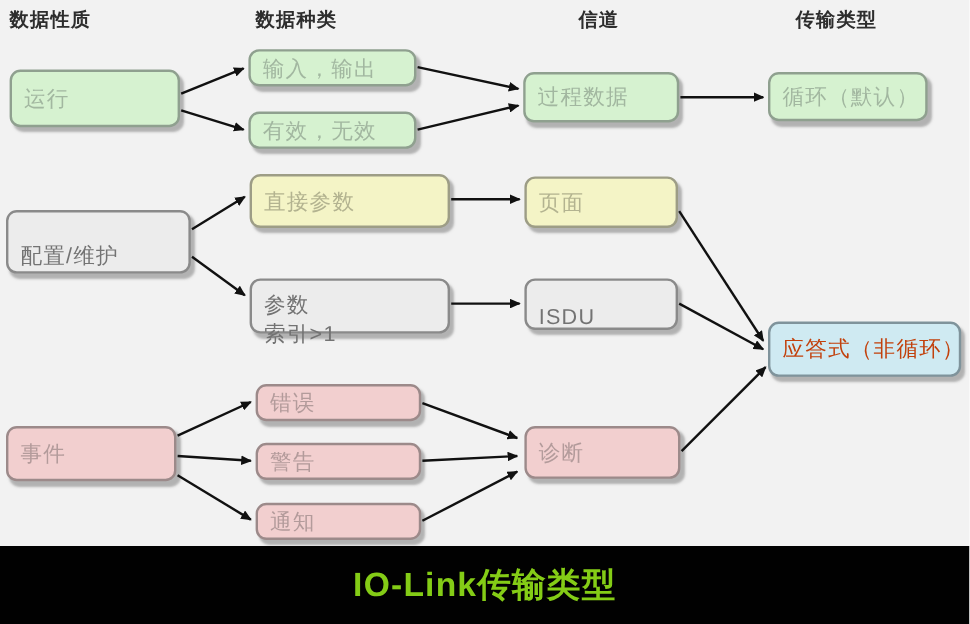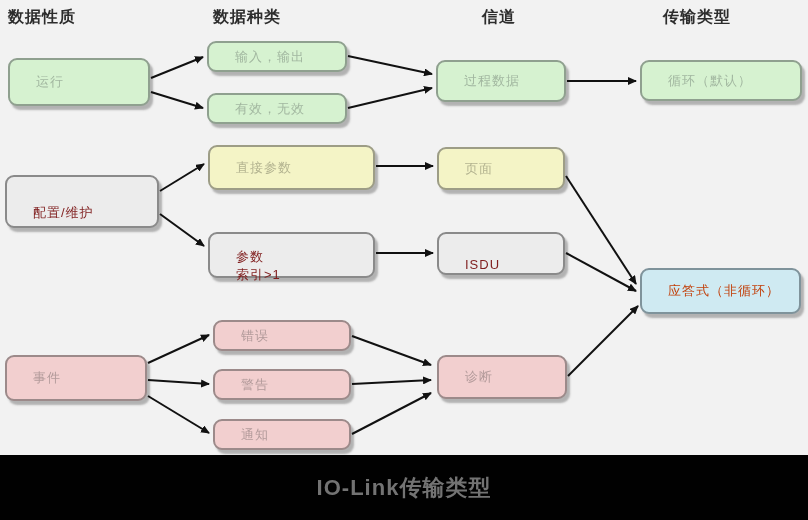--- a/index.html
+++ b/index.html
@@ -11,41 +11,41 @@
   .col-header{
     position:absolute;
     font-size:16px;font-weight:bold;color:#2d2d2d;
     letter-spacing:1px;white-space:nowrap;
   }
   .node{
     position:absolute;box-sizing:border-box;
     border:2px solid #8b8b8b;border-radius:9px;
     box-shadow:3px 4px 2px rgba(125,125,125,0.55);
     display:flex;align-items:center;
-    padding-left:26px;padding-right:6px;
-    font-size:13px;letter-spacing:1px;white-space:nowrap;
+    padding-left:10px;padding-right:6px;
+    font-size:18px;letter-spacing:1px;white-space:nowrap;
   }
   .node.green {background:#d6f2d0;border-color:#8fa08f;}
   .node.yellow{background:#f4f4c6;border-color:#9d9d86;}
   .node.gray  {background:#ececec;border-color:#8a8a8a;}
   .node.blue  {background:#cfeaf2;border-color:#7f939b;}
   .node.pink  {background:#f2cfcf;border-color:#9c8a8a;}
   .node.green .label{color:#a2b7a0;}
   .node.yellow .label{color:#b3b390;}
-  .node.gray  .label{color:#7f1d1d;margin-top:22px;}
+  .node.gray  .label{color:#737373;margin-top:22px;}
   .node.blue  .label{color:#c2410c;}
   .node.pink  .label{color:#b39b9b;}
   .label2{display:flex;flex-direction:column;line-height:1.35;}
   svg.arrows{position:absolute;left:0;top:0;pointer-events:none;}
   .caption-bar{
     position:absolute;left:0;top:455px;width:808px;height:65px;
     background:#010101;display:flex;align-items:center;justify-content:center;
   }
   .caption-bar .caption{
-    color:#737373;font-size:22px;font-weight:bold;letter-spacing:1px;
+    color:#84cc16;font-size:28px;font-weight:bold;letter-spacing:1px;
   }
 </style>
 </head>
 <body>
 
 <div class="stage">
 
   <div class="col-header" style="left:8px;top:7px;">数据性质</div>
   <div class="col-header" style="left:213px;top:7px;">数据种类</div>
   <div class="col-header" style="left:482px;top:7px;">信道</div>
@@ -56,21 +56,21 @@
   </div>
   <div class="node green" style="left:207px;top:41px;width:140px;height:31px;">
     <span class="label">输入，输出</span>
   </div>
   <div class="node green" style="left:207px;top:93px;width:140px;height:31px;">
     <span class="label">有效，无效</span>
   </div>
   <div class="node green" style="left:436px;top:60px;width:130px;height:42px;">
     <span class="label">过程数据</span>
   </div>
-  <div class="node green" style="left:640px;top:60px;width:162px;height:41px;align-items:center;">
+  <div class="node green" style="left:640px;top:60px;width:133px;height:41px;align-items:center;">
     <span class="label">循环（默认）</span>
   </div>
 
   <div class="node gray" style="left:5px;top:175px;width:154px;height:53px;">
     <span class="label">配置/维护</span>
   </div>
   <div class="node yellow" style="left:208px;top:145px;width:167px;height:45px;">
     <span class="label">直接参数</span>
   </div>
   <div class="node yellow" style="left:437px;top:147px;width:128px;height:43px;">

